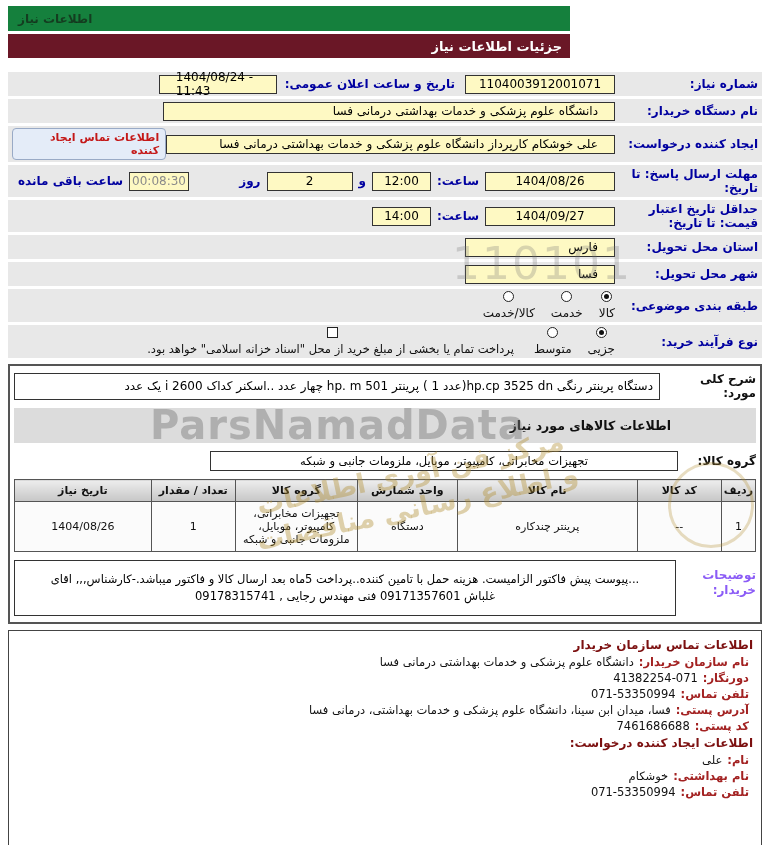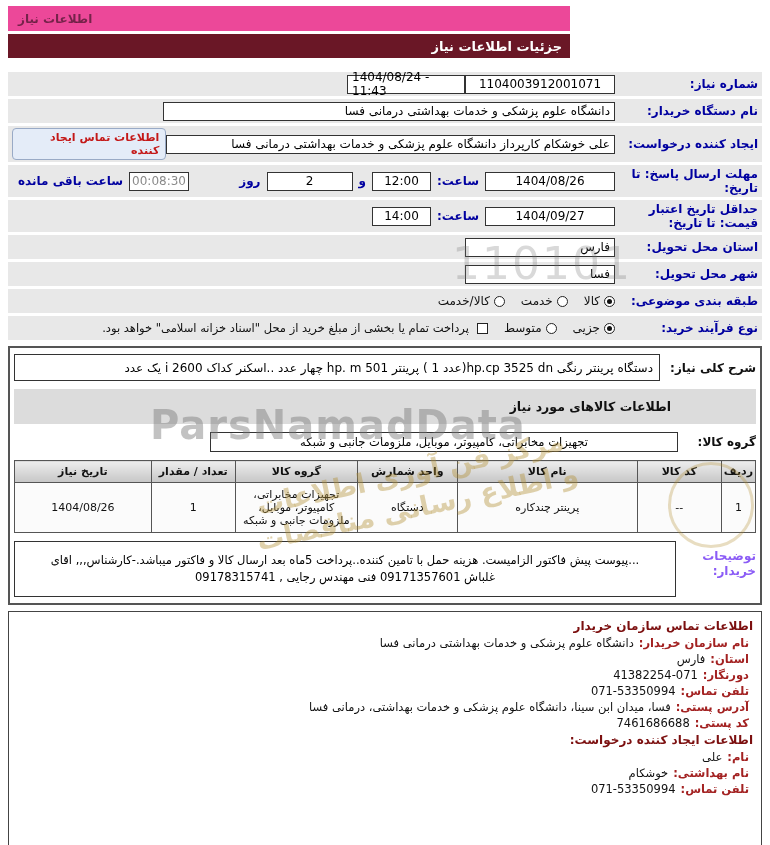--- a/index.html
+++ b/index.html
@@ -1,38 +1,38 @@
 <!DOCTYPE html>
 <html dir="rtl" lang="fa"><head>
 <meta charset="utf-8">
 <style>
   * { box-sizing: border-box; }
   body { margin:0; background:#fff; font-family:"DejaVu Sans", sans-serif; }
   .page { width:770px; height:845px; position:relative; overflow:hidden; direction:rtl; background:#fff; }
 
   
   .topbar { margin-left:8px; margin-right:200px; height:25px; display:flex; align-items:center; }
-  .topbar1 { margin-top:6px; background:#ec4899; direction:ltr; justify-content:flex-start; padding:0 10px; }
+  .topbar1 { margin-top:6px; background:#15803d; direction:ltr; justify-content:flex-start; padding:0 10px; }
   .topbar1-text { color:rgba(20,5,10,.55); font-size:12px; font-weight:bold; }
   .topbar2 { margin-top:3px; background:#6a1726; height:24px; padding:0 8px; }
   .topbar2-text { color:#fff; font-size:13px; font-weight:bold; }
 
   
   .form-area { margin:14px 8px 0; }
   .frow { display:flex; align-items:center; background:#e8e8e8; padding:2px 4px; margin-bottom:3px; min-height:24px; }
   .flabel { width:143px; flex-shrink:0; color:#0000a0; font-weight:bold; font-size:12px; line-height:14px; text-align:right; padding-left:6px; }
   .flabel.auto { width:auto; padding:0 10px 0 8px; }
   .fword { color:#0000a0; font-weight:bold; font-size:12px; margin:0 6px; }
-  .fbox { display:inline-flex; align-items:center; height:19px; background:#ffffff; border:1px solid #333; font-size:12px; padding:0 4px; color:#000; }
+  .fbox { display:inline-flex; align-items:center; height:19px; background:#fef9c3; border:1px solid #333; font-size:12px; padding:0 16px; color:#000; }
   .fbox.center { justify-content:center; }
   .w150{width:150px} .w130{width:130px} .w118{width:118px} .w452{width:452px} .w86{width:86px} .w76{width:59px} .w60{width:60px}
   .remaining { margin-right:auto; color:#8a8a8a; justify-content:center; }
   .chip { margin-right:auto; background:#e4ecf8; border:1px solid #99aac6; color:#c41818; font-weight:bold; font-size:11px; padding:2px 6px; border-radius:4px; cursor:pointer; }
 
-  .radio-opt { display:inline-flex; align-items:center; gap:4px; margin-left:16px; cursor:pointer; }
+  .radio-opt { display:inline-flex; align-items:center; gap:4px; margin-left:16px; cursor:pointer;flex-direction:column; }
   .radio { position:relative; width:11px; height:11px; border:1px solid #222; border-radius:50%; background:#fff; display:inline-block; flex-shrink:0; }
   .radio.selected::after { content:""; position:absolute; inset:2px; background:#111; border-radius:50%; }
   .checkbox { width:11px; height:11px; border:1px solid #222; background:#fff; display:inline-block; flex-shrink:0; }
   .opt-label { font-size:12px; color:#111; }
   .chk-label { font-size:11.5px; color:#111; margin-right:4px; }
 
   
   .need-sec { margin:6px 8px 0; border:2px solid #555; background:#fff; padding:6px 4px; }
   .desc-row { display:flex; align-items:center; }
   .desc-label { width:96px; flex-shrink:0; font-weight:bold; font-size:12px; color:#111; text-align:right; padding-left:4px; }
@@ -74,20 +74,21 @@
   </div>
   <div class="topbar topbar2">
     <span class="topbar2-text">جزئیات اطلاعات نیاز</span>
   </div>
 
   <div class="form-area">
 
     <div class="frow">
       <span class="flabel">شماره نیاز:</span>
       <span class="fbox w150 center">1104003912001071</span>
+      <span class="flabel auto">تاریخ و ساعت اعلان عمومی:</span>
       <span class="fbox w118 center" dir="ltr">1404/08/24 - 11:43</span>
     </div>
 
     <div class="frow">
       <span class="flabel">نام دستگاه خریدار:</span>
       <span class="fbox w452">دانشگاه علوم پزشکی و خدمات بهداشتی درمانی فسا</span>
     </div>
 
     <div class="frow">
       <span class="flabel">ایجاد کننده درخواست:</span>
@@ -154,21 +155,21 @@
         <span class="checkbox"></span>
         <span class="chk-label">پرداخت تمام یا بخشی از مبلغ خرید از محل "اسناد خزانه اسلامی" خواهد بود.</span>
       </span>
     </div>
 
   </div>
 
   <div class="need-sec">
 
     <div class="desc-row">
-      <span class="desc-label">شرح کلی نیاز:</span>
+      <span class="desc-label">شرح کلی مورد:</span>
       <span class="desc-box">دستگاه پرینتر رنگی hp.cp 3525 dn(عدد 1 ) پرینتر hp. m 501 چهار عدد ..اسکنر کداک i 2600 یک عدد</span>
     </div>
 
     <div class="goods-band">اطلاعات کالاهای مورد نیاز</div>
 
     <div class="group-row">
       <span class="group-label">گروه کالا:</span>
       <span class="group-box">تجهیزات مخابراتی، کامپیوتر، موبایل، ملزومات جانبی و شبکه</span>
     </div>
 
@@ -213,23 +214,20 @@
 
   </div>
 
   <div class="contact">
     <div class="c-header">اطلاعات تماس سازمان خریدار</div>
 
     <div class="c-row">
       <span class="c-label">نام سازمان خریدار:</span><span class="c-value">دانشگاه علوم پزشکی و خدمات بهداشتی درمانی فسا</span>
     </div>
     <div class="c-row">
-      <span class="c-label">استان:</span><span class="c-value">فارس</span>
-    </div>
-    <div class="c-row">
       <span class="c-label">دورنگار:</span><span class="c-value">071-41382254</span>
     </div>
     <div class="c-row">
       <span class="c-label">تلفن تماس:</span><span class="c-value">53350994-071</span>
     </div>
     <div class="c-row">
       <span class="c-label">آدرس پستی:</span><span class="c-value">فسا، میدان ابن سینا، دانشگاه علوم پزشکی و خدمات بهداشتی، درمانی فسا</span>
     </div>
     <div class="c-row">
       <span class="c-label">کد پستی:</span><span class="c-value">7461686688</span>

